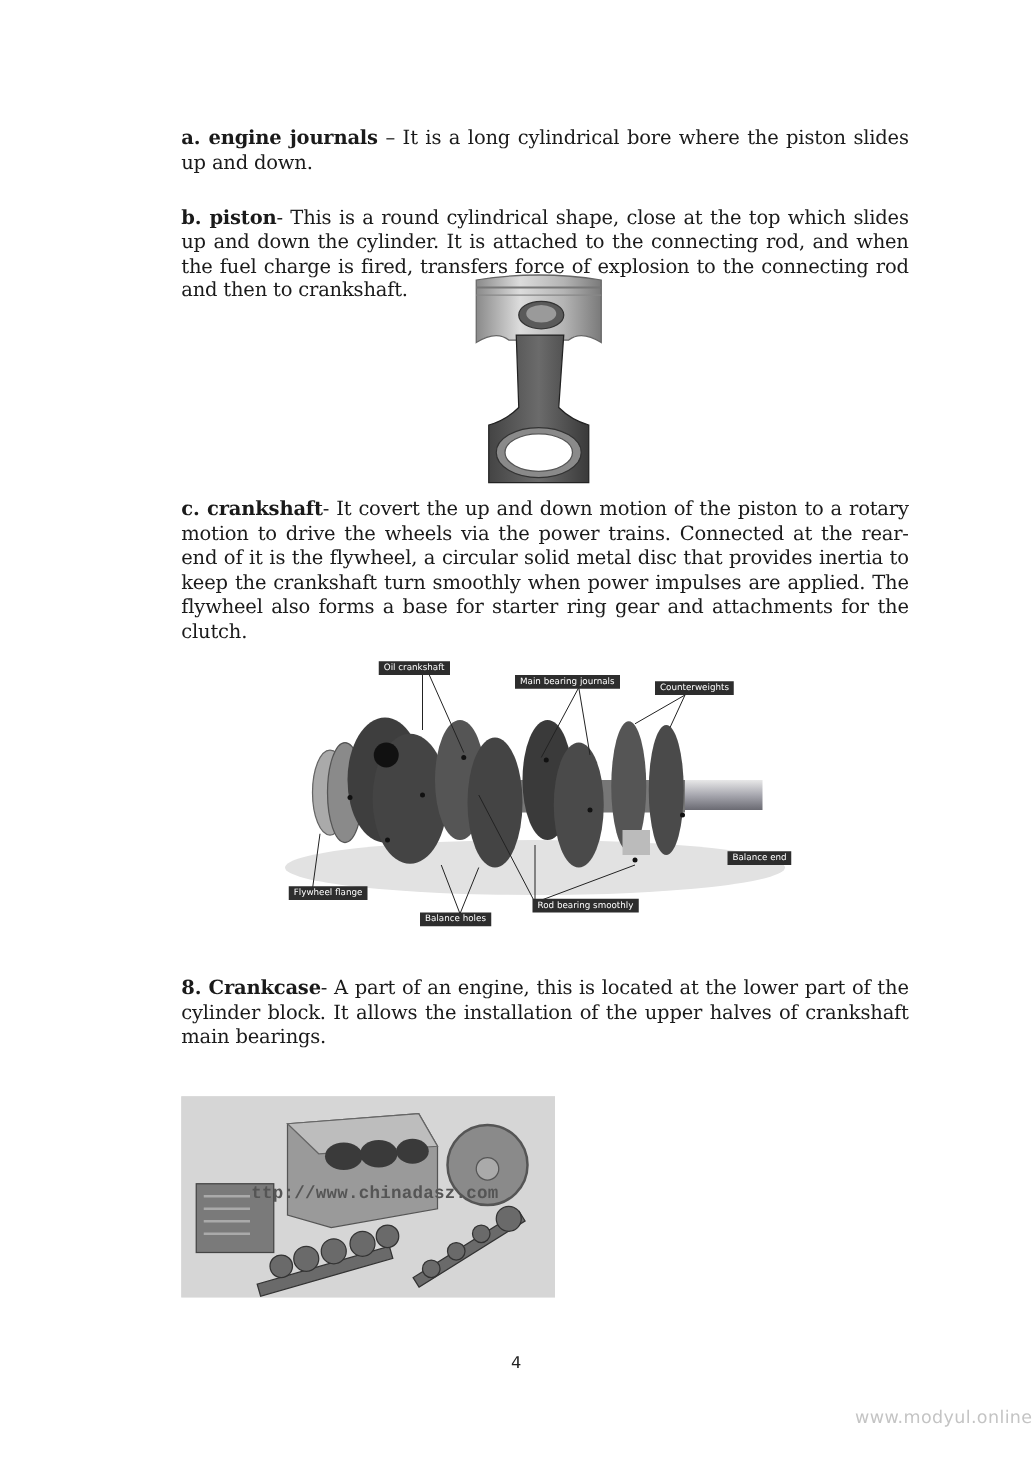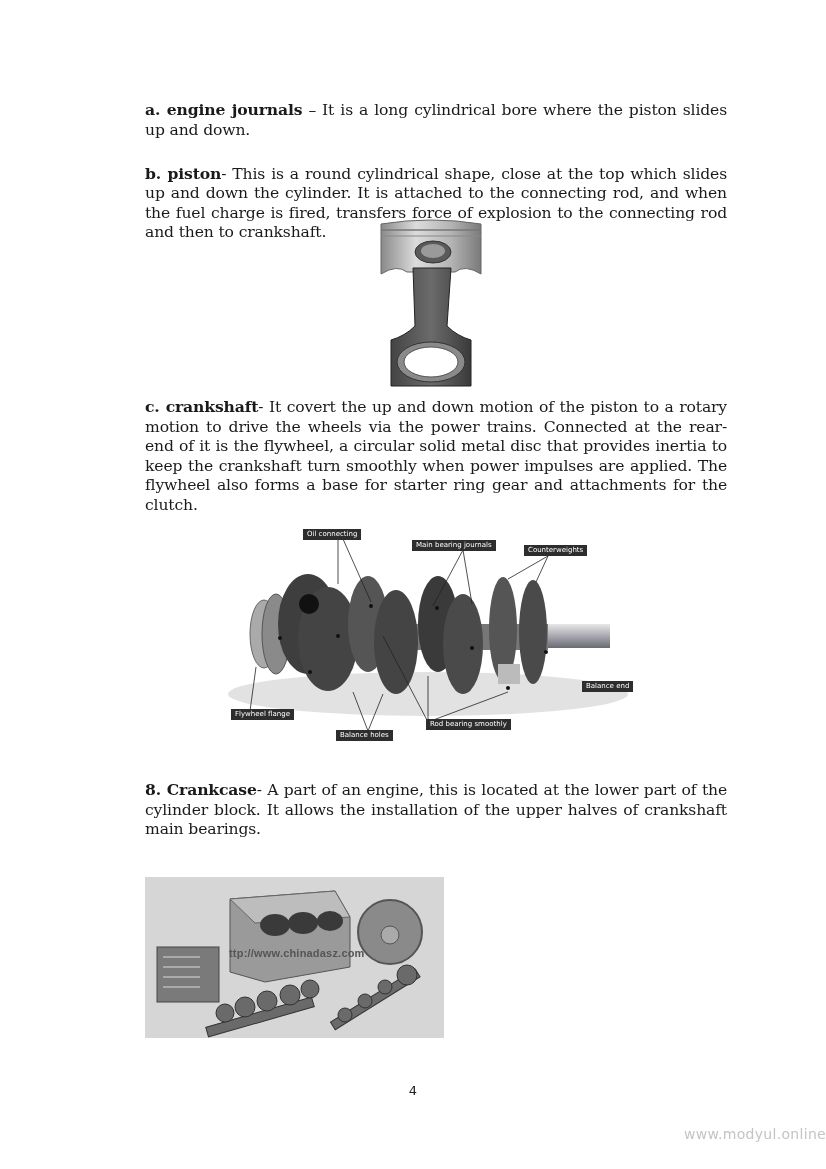--- a/index.html
+++ b/index.html
@@ -16,22 +16,22 @@
   #fig-piston { left: 375px; top: 216px; width: 112px; height: 174px; }
   #fig-crank { left: 228px; top: 524px; width: 410px; height: 222px; }
   #fig-case { left: 145px; top: 877px; width: 299px; height: 161px; background: #d9d9d9; }
   .callout { position: absolute; background: #2d2d2d; color: #fff;
              font-family: "DejaVu Sans", "Liberation Sans", sans-serif; font-size: 7px;
              padding: 1px 4px; white-space: nowrap; line-height: 9px; }
   #page-num { position: absolute; left: 0; width: 826px; top: 1083px; text-align: center;
               font-family: "DejaVu Sans", "Liberation Sans", sans-serif; font-size: 13px; color: #222; }
   #watermark { position: absolute; left: 0; width: 826px; top: 1126px; text-align: right;
                font-family: "DejaVu Sans", "Liberation Sans", sans-serif; font-size: 14px; color: #c4c4c4; letter-spacing: 0.3px; }
-  .wm-in { position:absolute; left: 56px; top: 70px; font-family: Liberation Sans, sans-serif; font-size: 11px;
-           color:#555; font-weight: bold; letter-spacing: 0.2px; margin-left: 28px; }
+  .wm-in { position:absolute; left: 56px; top: 70px; font-family: Liberation Mono, monospace; font-size: 14px;
+           color:#555; font-weight: bold; letter-spacing: 0.2px; }
 </style>
 </head>
 <body>
 
 <div id="p-a" class="para"><b>a. engine journals</b><span> – It is a long cylindrical bore where the piston slides up and down.</span></div>
 
 <div id="p-b" class="para"><b>b. piston</b><span>- This is a round cylindrical shape, close at the top which slides up and down the cylinder. It is attached to the connecting rod, and when the fuel charge is fired, transfers force of explosion to the connecting rod and then to crankshaft.</span></div>
 
 <div id="fig-piston" class="fig">
   <svg width="112" height="174" viewBox="0 0 112 174">
@@ -103,21 +103,21 @@
       <line x1="320" y1="32" x2="280" y2="55"></line>
         <line x1="320" y1="32" x2="308" y2="58"></line>
       <line x1="28" y1="143" x2="22" y2="187"></line>
       <line x1="140" y1="207" x2="125" y2="168"></line>
         <line x1="140" y1="207" x2="155" y2="170"></line>
       <line x1="200" y1="198" x2="155" y2="112"></line>
         <line x1="200" y1="198" x2="200" y2="152"></line>
         <line x1="200" y1="198" x2="280" y2="168"></line>
     </g>
   </svg>
-  <span class="callout" style="left:75px;top:5px">Oil connecting</span>
+  <span class="callout" style="left:75px;top:5px">Oil crankshaft</span>
   <span class="callout" style="left:184px;top:16px">Main bearing journals</span>
   <span class="callout" style="left:296px;top:21px">Counterweights</span>
   <span class="callout" style="left:354px;top:157px">Balance end</span>
   <span class="callout" style="left:3px;top:185px">Flywheel flange</span>
   <span class="callout" style="left:198px;top:195px">Rod bearing smoothly</span>
   <span class="callout" style="left:108px;top:206px">Balance holes</span>
 </div>
 
 <div id="p-2" class="para"><b>8. Crankcase</b><span>- A part of an engine, this is located at the lower part of the cylinder block. It allows the installation of the upper halves of crankshaft main bearings.</span></div>
 

